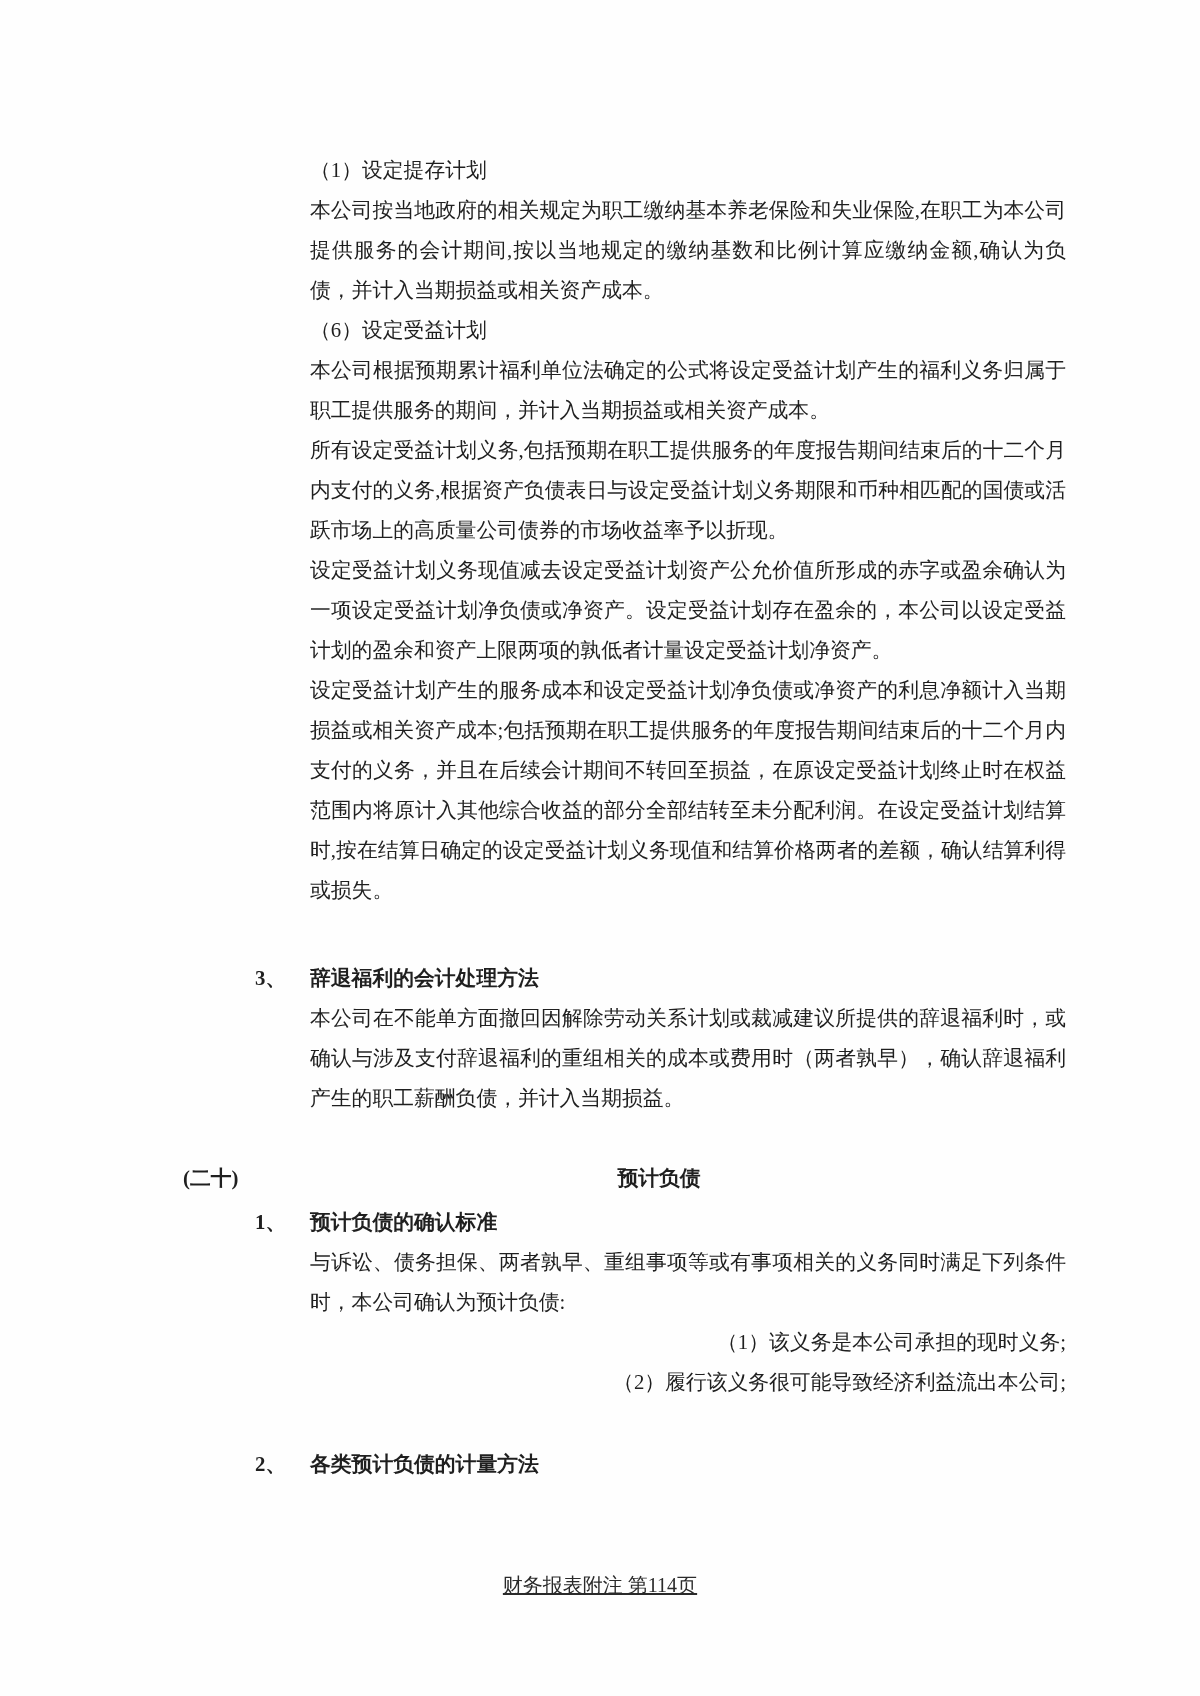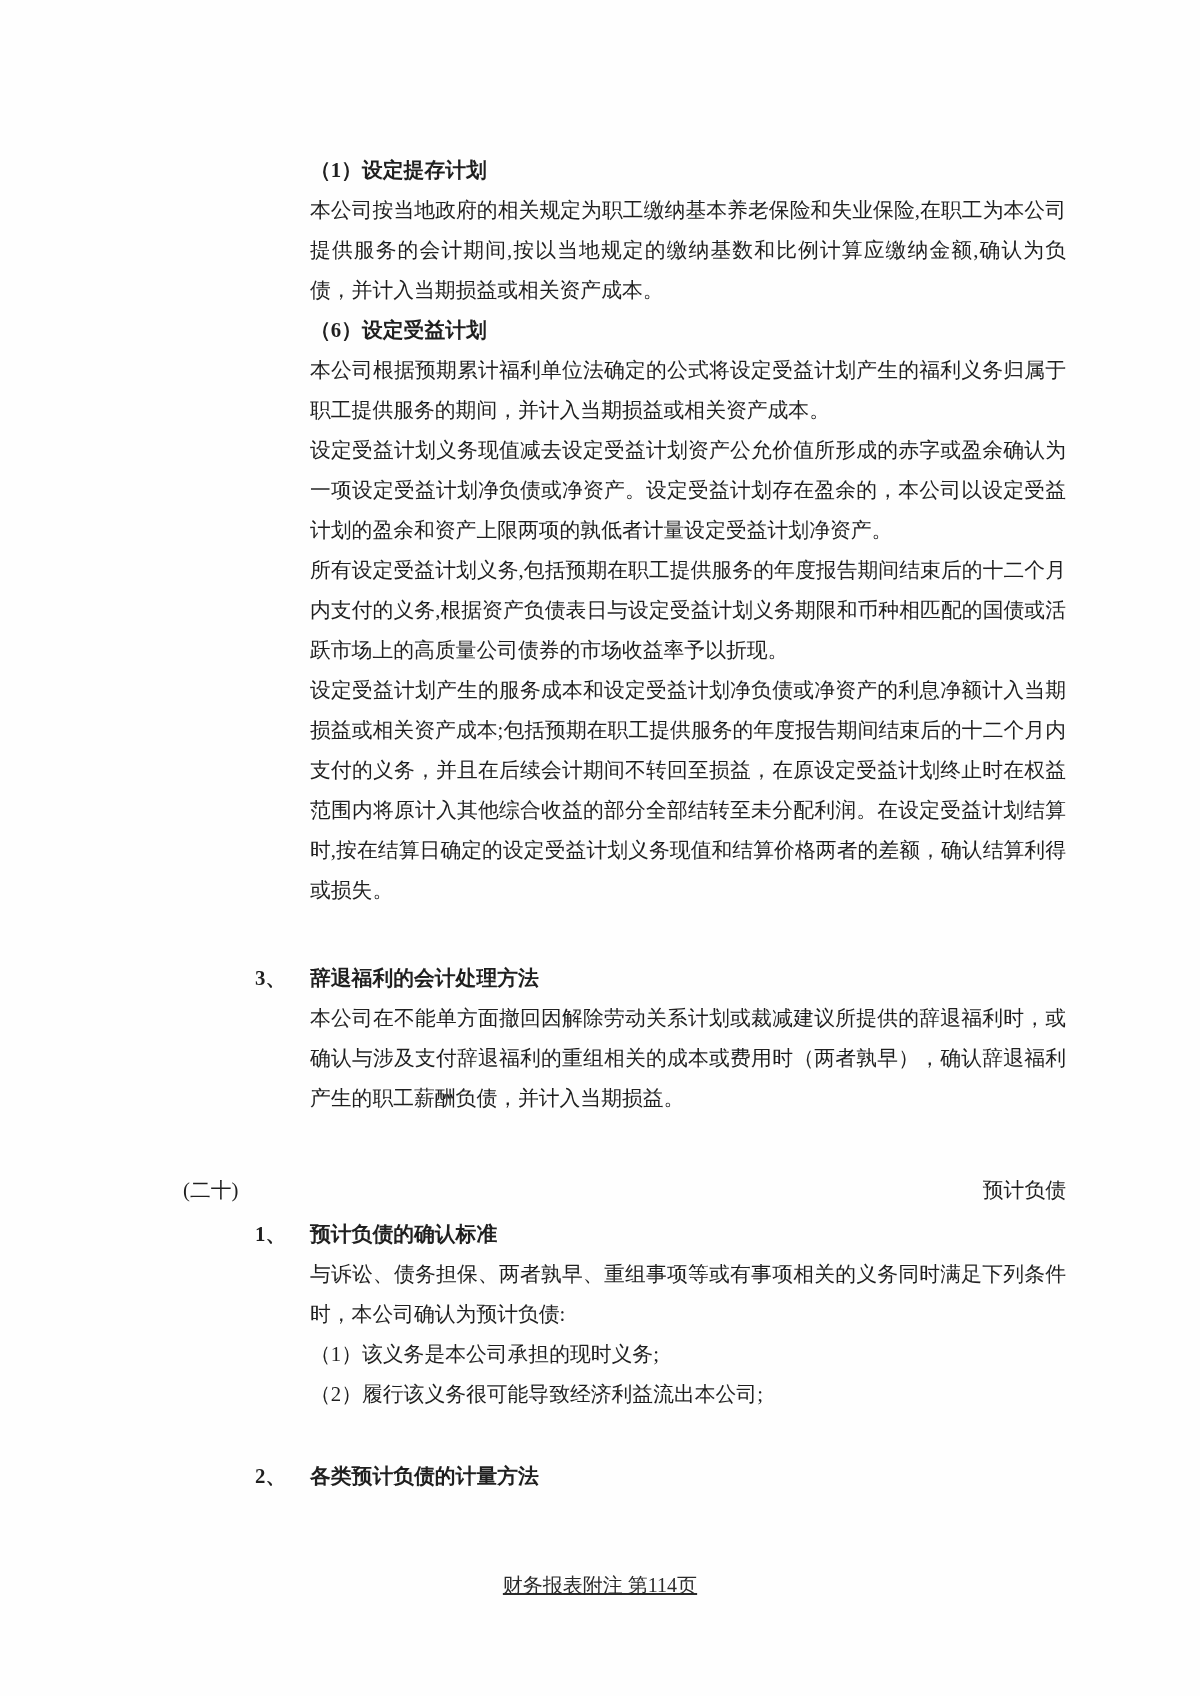--- a/index.html
+++ b/index.html
@@ -21,42 +21,41 @@
     left: 310px;
     top: 150px;
     width: 756px;
     font-size: 20.8px;
     line-height: 40px;
   }
   .body-col p {
     margin: 0;
     text-align: justify;
   }
-  p.no-justify { text-align: left; }
+  p.no-justify { text-align: right; }
   .sub-heading { 
     margin: 0;
     text-align: left;
-    font-weight: bold;
   }
   .numbered-row {
     position: relative;
     font-weight: bold;
     text-align: left;
   }
   .numbered-row .num {
     position: absolute;
     left: -55px;
     top: 0;
   }
   .sec3 { margin-top: 48px; }
   .sec20-row {
     position: relative;
-    margin-top: 52px;
-    font-weight: normal;
-    text-align: right;
+    margin-top: 40px;
+    font-weight: bold;
+    text-align: center;
   }
   .sec20-row .sec-num {
     position: absolute;
     left: -127px;
     top: 0;
   }
   .sec20-row .sec-title {
     display: inline-block;
     margin-left: -58px;
   }
@@ -79,22 +78,22 @@
 
 <div class="page">
 
   <div class="body-col">
 
     <p class="sub-heading">（1）设定提存计划</p>
     <p>本公司按当地政府的相关规定为职工缴纳基本养老保险和失业保险,在职工为本公司提供服务的会计期间,按以当地规定的缴纳基数和比例计算应缴纳金额,确认为负债，并计入当期损益或相关资产成本。</p>
 
     <p class="sub-heading">（6）设定受益计划</p>
     <p>本公司根据预期累计福利单位法确定的公式将设定受益计划产生的福利义务归属于职工提供服务的期间，并计入当期损益或相关资产成本。</p>
+    <p>所有设定受益计划义务,包括预期在职工提供服务的年度报告期间结束后的十二个月内支付的义务,根据资产负债表日与设定受益计划义务期限和币种相匹配的国债或活跃市场上的高质量公司债券的市场收益率予以折现。</p>
     <p>设定受益计划义务现值减去设定受益计划资产公允价值所形成的赤字或盈余确认为一项设定受益计划净负债或净资产。设定受益计划存在盈余的，本公司以设定受益计划的盈余和资产上限两项的孰低者计量设定受益计划净资产。</p>
-    <p>所有设定受益计划义务,包括预期在职工提供服务的年度报告期间结束后的十二个月内支付的义务,根据资产负债表日与设定受益计划义务期限和币种相匹配的国债或活跃市场上的高质量公司债券的市场收益率予以折现。</p>
     <p>设定受益计划产生的服务成本和设定受益计划净负债或净资产的利息净额计入当期损益或相关资产成本;包括预期在职工提供服务的年度报告期间结束后的十二个月内支付的义务，并且在后续会计期间不转回至损益，在原设定受益计划终止时在权益范围内将原计入其他综合收益的部分全部结转至未分配利润。在设定受益计划结算时,按在结算日确定的设定受益计划义务现值和结算价格两者的差额，确认结算利得或损失。</p>
 
     <div class="numbered-row sec3">
       <span class="num">3、</span>
       <span>辞退福利的会计处理方法</span>
     </div>
     <p>本公司在不能单方面撤回因解除劳动关系计划或裁减建议所提供的辞退福利时，或确认与涉及支付辞退福利的重组相关的成本或费用时（两者孰早），确认辞退福利产生的职工薪酬负债，并计入当期损益。</p>
 
     <div class="sec20-row">
       <span class="sec-num">(二十)</span>

